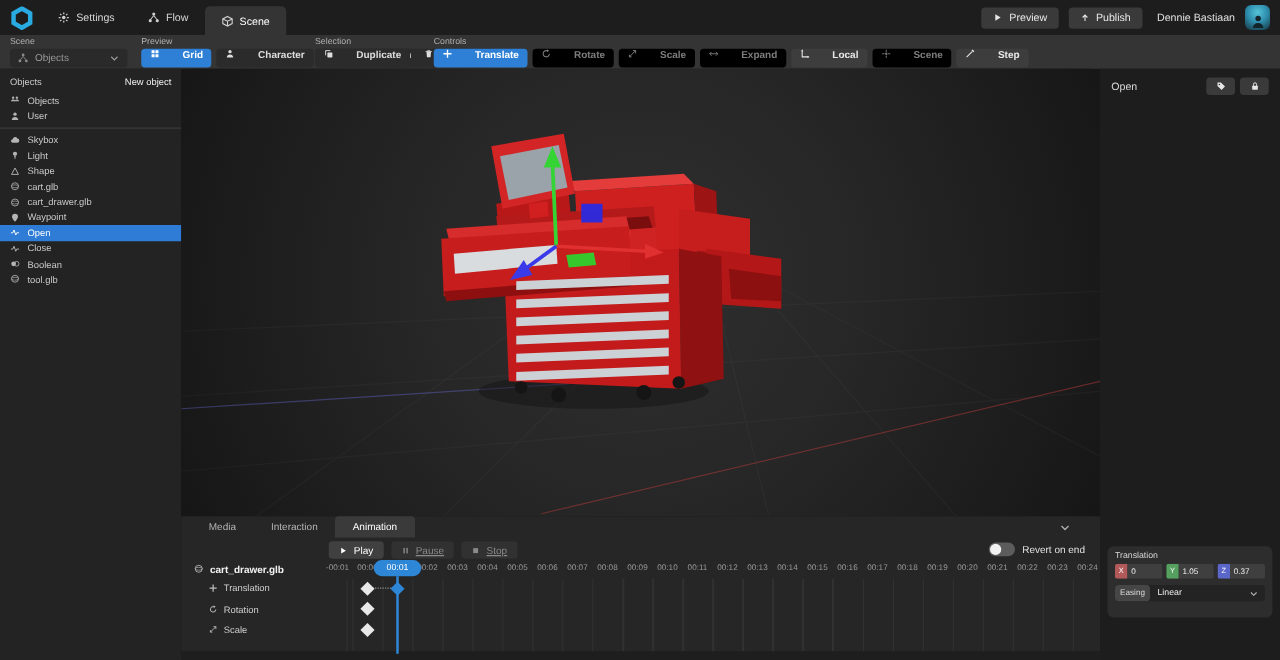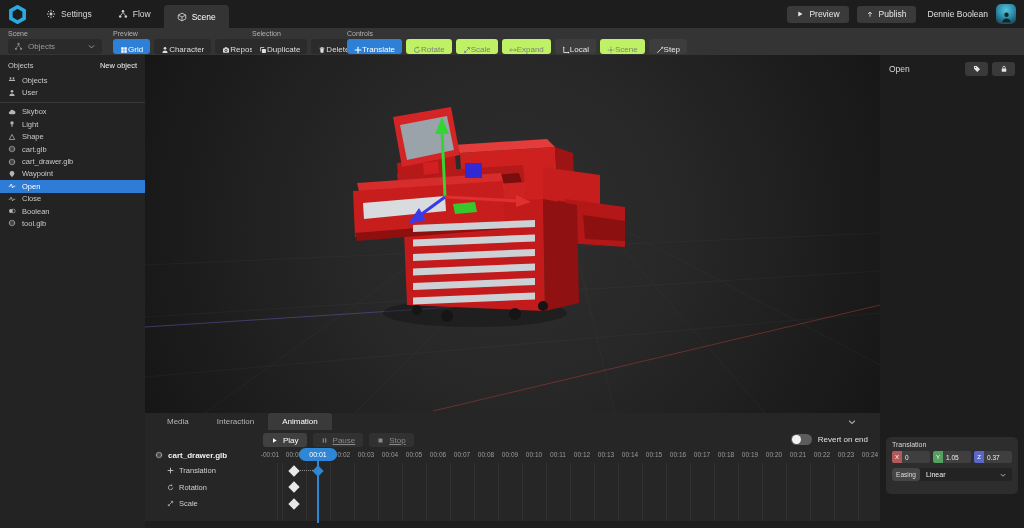--- a/index.html
+++ b/index.html
@@ -19,24 +19,24 @@
   .tb-btn .ic{width:8px;height:8px;}
   .username{font-size:8.5px;color:#e0e0e0;margin-left:4px;}
   .avatar{width:20px;height:20px;border-radius:5px;background:radial-gradient(circle at 50% 30%,#56c4d8 0%,#2e8fae 45%,#15323d 100%);display:flex;align-items:flex-end;justify-content:center;overflow:hidden;}
   .avatar .ic{width:13px;height:13px;color:#13242b;}
 
   
   .toolbar{left:0;top:28px;width:1024px;height:27px;background:#343434;}
   .tgroup{position:absolute;top:2px;}
   .tgroup .glabel{font-size:7px;color:#b2b2b2;margin-bottom:2px;}
   .tctrls{display:flex;gap:4px;}
-  .tbtn{display:flex;align-items:flex-end;gap:0;height:15px;padding:0 7px;background:#2b2b2b;border:none;border-radius:3px;color:#dedede;font-size:8px;cursor:pointer;white-space:nowrap;}
+  .tbtn{display:flex;align-items:flex-start;gap:18px;height:15px;padding:0 7px;background:#2b2b2b;border:none;border-radius:3px;color:#dedede;font-size:8px;cursor:pointer;white-space:nowrap;font-weight:bold;}
   .tbtn .ic{width:8px;height:8px;}
   .tbtn.primary{background:#2e80d6;color:#fff;}
-  .tbtn.disabled{background:#bef264;color:#7d7d7d;}
+  .tbtn.disabled{background:#000000;color:#7d7d7d;}
   .tbtn.toggled{background:#3d3d3d;color:#e8e8e8;}
   .dropdown{display:flex;align-items:center;gap:5px;width:94px;height:15px;background:#2a2a2a;border-radius:3px;padding:0 6px;color:#9a9a9a;font-size:8px;cursor:pointer;}
   .dropdown .spacer{flex:1;}
 
   
   .sidebar{left:0;top:55px;width:145px;height:473px;background:#232323;}
   .sb-head{display:flex;align-items:center;justify-content:space-between;padding:6px 8px 4px 8px;}
   .sb-title{font-size:7.5px;color:#c9c9c9;}
   .sb-new{font-size:7.5px;color:#f0f0f0;cursor:pointer;}
   .sb-item{display:flex;align-items:center;gap:6px;height:12.4px;padding-left:8px;font-size:7.5px;color:#c9c9c9;cursor:pointer;}
@@ -251,21 +251,21 @@
             <use href="#i-play"></use>
           </svg>
         <span>Preview</span>
       </button>
       <button class="tb-btn">
         <svg class="ic">
             <use href="#i-upload"></use>
           </svg>
         <span>Publish</span>
       </button>
-      <span class="username">Dennie Boolean</span>
+      <span class="username">Dennie Bastiaan</span>
       <div class="avatar">
         <svg class="ic">
             <use href="#i-person"></use>
           </svg>
       </div>
     </div>
   </div>
 
   <div class="toolbar abs">
 

